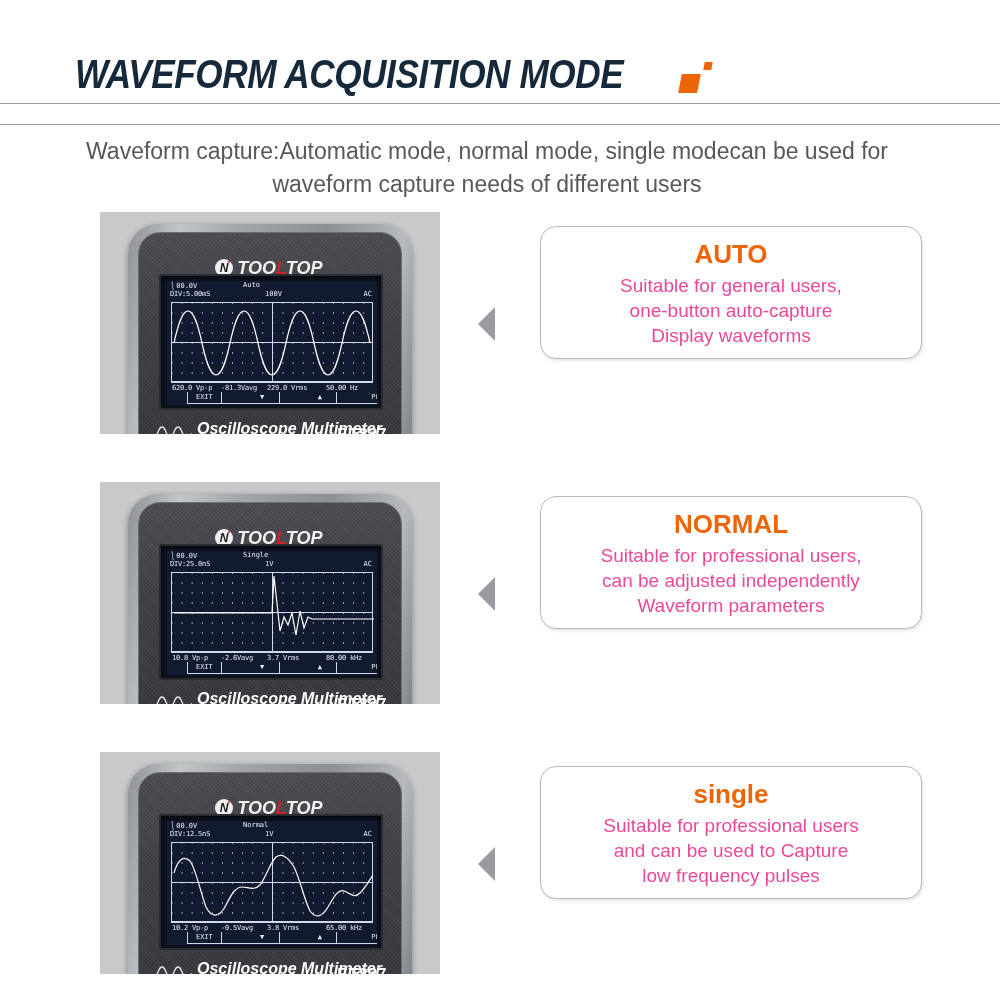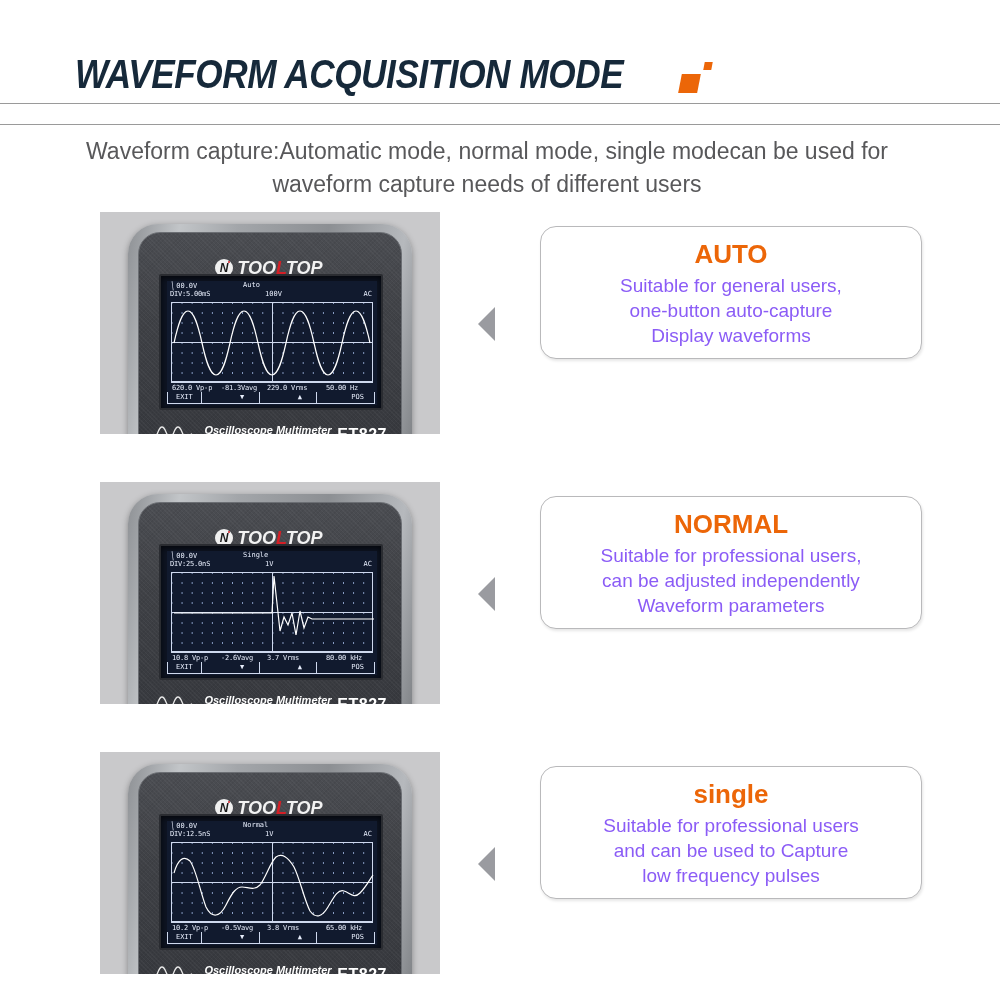--- a/index.html
+++ b/index.html
@@ -256,21 +256,21 @@
     text-align: center;
   }
   .lcd-meas span { position: absolute; top: 0; }
   .m1 { left: 1px; }
   .m2 { left: 50px; }
   .m3 { left: 96px; }
   .m4 { left: 155px; }
 
   .lcd-softkeys {
     position: absolute;
-    left: 0;
+    left: 20px;
     top: 111px;
     width: 208px;
     height: 12px;
     display: flex;
     border: 1px solid #cfd9ee;
     border-top: none;
     box-sizing: border-box;
     gap: 24px;
   }
   .lcd-softkeys div {
@@ -296,21 +296,21 @@
     left: 14px; top: 5px;
   }
   .dev-titles {
     position: absolute;
     left: 58px;
     top: 2px;
     width: 142px;
     text-align: center;
   }
   .dev-osc {
-    font-size: 11px;
+    font-size: 16px;
     font-weight: bold;
     font-style: italic;
     color: #ffffff;
     border-bottom: 1px solid #ffffff;
     display: inline-block;
     padding-bottom: 1px;
     white-space: nowrap;
   }
   .dev-model {
     position: absolute;
@@ -351,21 +351,21 @@
     margin-top: 12px;
     font-size: 26px;
     font-weight: bold;
     color: #ec6608;
     line-height: 30px;
   }
   .callout-body {
     margin-top: 4px;
     font-size: 19px;
     line-height: 25px;
-    color: #8b5cf6;
+    color: #ec4899;
     padding: 0 14px;
   }
 </style>
 </head>
 <body>
 
 <div class="page-header">
   <div class="page-title">WAVEFORM ACQUISITION MODE</div>
   <div class="title-mark">
     <div class="sq-big"></div>

